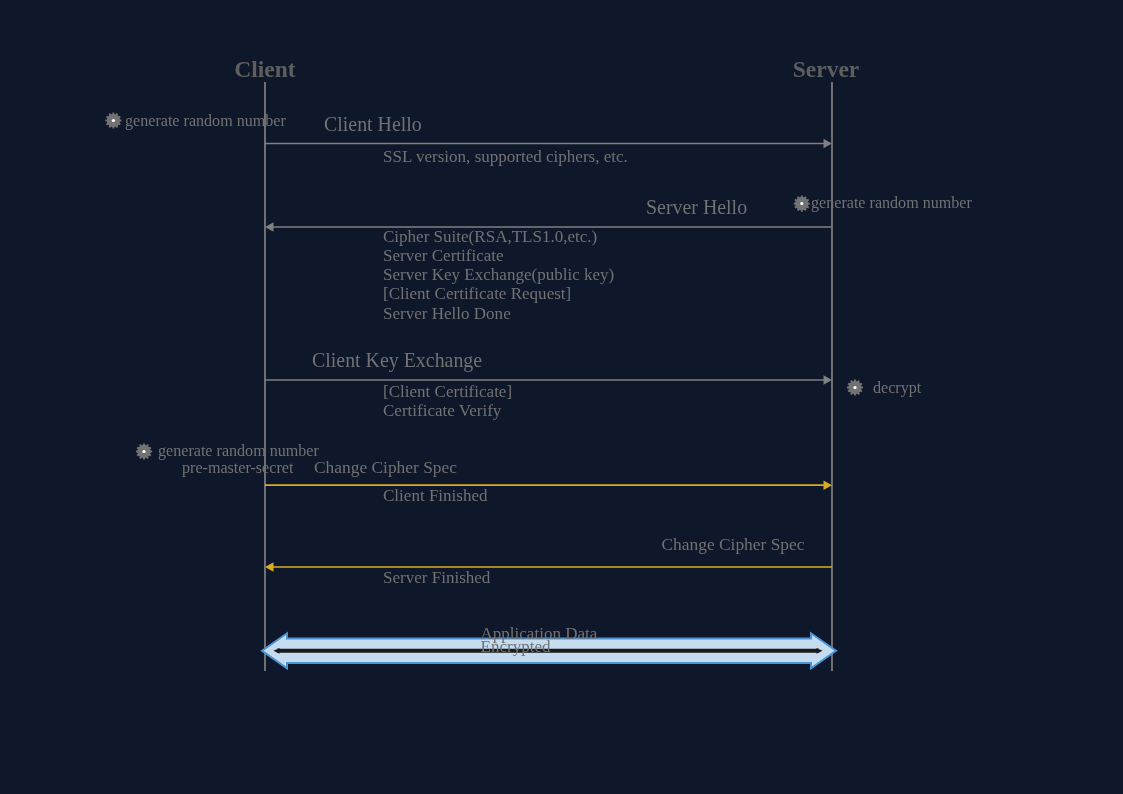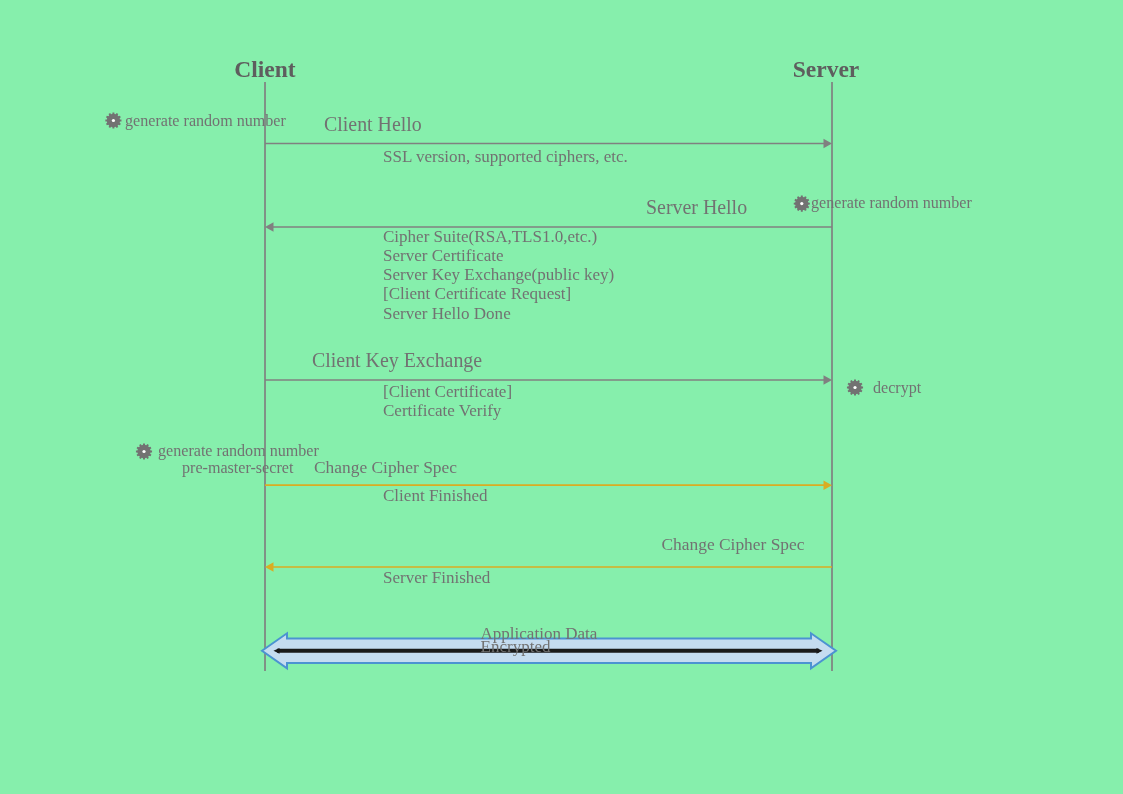--- a/index.html
+++ b/index.html
@@ -1,19 +1,19 @@
 <!DOCTYPE html>
 <html><head>
 <meta charset="utf-8">
 <title>SSL/TLS Handshake Sequence Diagram</title>
 <style>
   html,body{margin:0;padding:0;background:#ffffff;}
   body{width:1123px;height:794px;position:relative;overflow:hidden;
        font-family:"Liberation Serif","DejaVu Serif",serif;color:#727272;}
-  #stage{position:absolute;left:0;top:0;width:1123px;height:794px;background:#86efac;}
+  #stage{position:absolute;left:0;top:0;width:1123px;height:794px;background:#0f172a;}
   svg#canvas{position:absolute;left:0;top:0;display:block;}
   svg text{font-family:"Liberation Serif","DejaVu Serif",serif;fill:#727272;}
   text.actor-label{font-weight:bold;font-size:23.5px;fill:#5e5e5e;}
   text.msg-title{font-size:19.9px;}
   text.msg-title-sm{font-size:17.4px;}
   text.msg-body{font-size:17.05px;}
   text.note-label{font-size:16.1px;}
   .lifeline{stroke:#808080;stroke-width:1.7;}
   .msg-line{stroke:#808080;stroke-width:1.7;}
   .msg-head{fill:#808080;}

